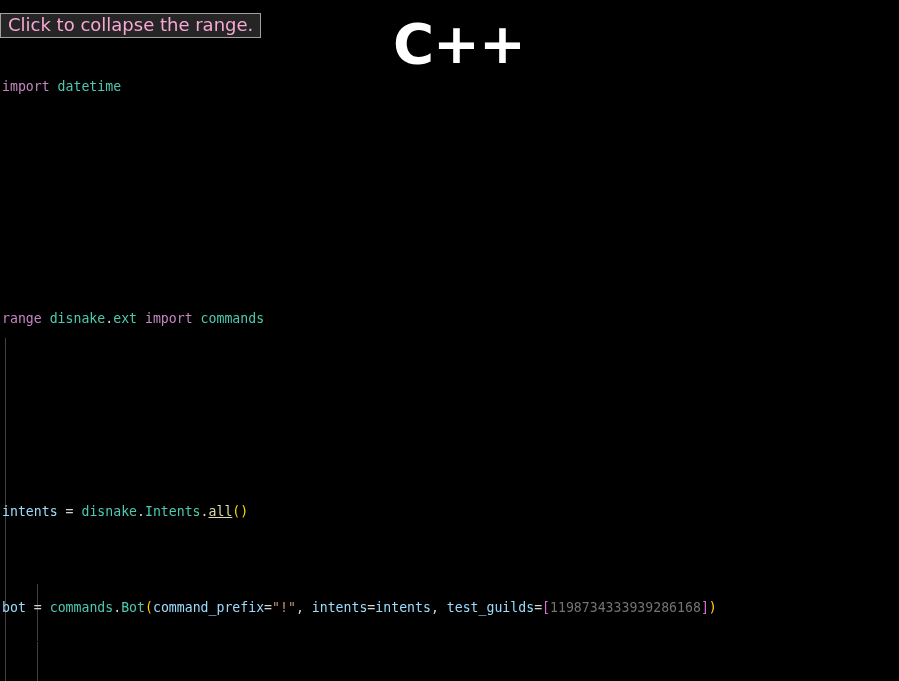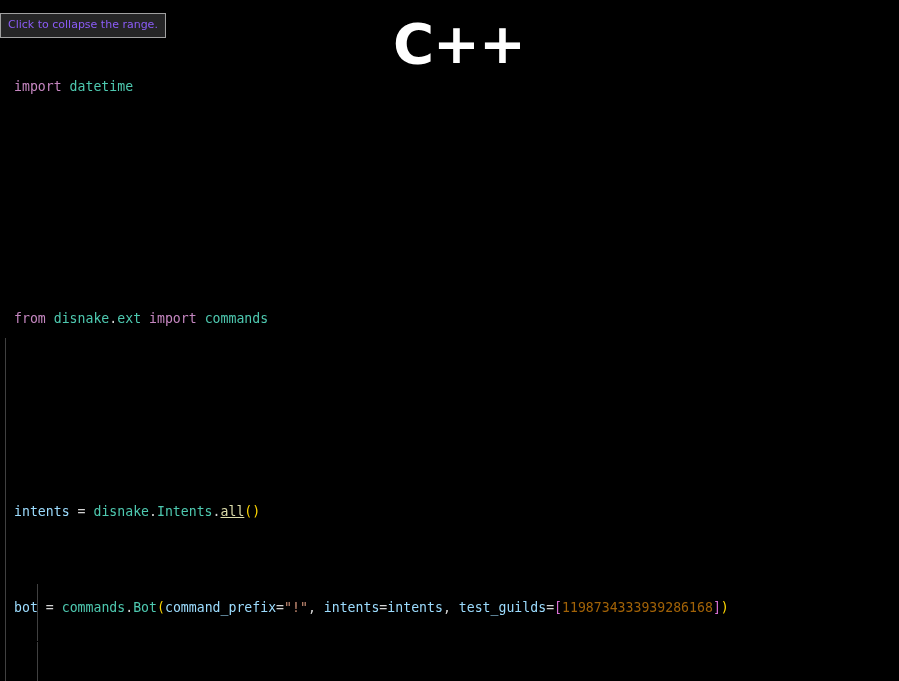--- a/index.html
+++ b/index.html
@@ -30,32 +30,32 @@
 
   .code-area {
     position: absolute;
     left: 0;
     top: 0;
     width: 899px;
   }
 
   .line {
     height: 19.3px;
-    padding-left: 14px;
+    padding-left: 2px;
     white-space: pre;
     position: relative;
   }
 
   
   .kw       { color: #c586c0; }   
   .mod      { color: #4ec9b0; }   
   .fn       { color: #dcdcaa; text-decoration: underline; }   
   .var      { color: #9cdcfe; }   
   .str      { color: #ce9178; }   
-  .num      { color: #a16207; }   
+  .num      { color: #737373; }   
   .op       { color: #d4d4d4; }   
   .punct-y  { color: #ffd700; }   
   .punct-p  { color: #da70d6; }
 
   
   .guide {
     position: absolute;
     width: 1px;
     background: #404040;
   }
@@ -74,23 +74,23 @@
     white-space: pre;
     z-index: 30;
   }
 
   #tooltip {
     position: absolute;
     left: 0px;
     top: 13px;
     background: #252526;
     border: 1px solid #a0a0a0;
-    color: #8b5cf6;
+    color: #f9a8d4;
     font-family: "DejaVu Sans", sans-serif;
-    font-size: 11px;
+    font-size: 18px;
     line-height: 14px;
     padding: 4px 7px 5px 7px;
     white-space: nowrap;
     z-index: 40;
     box-shadow: 0 2px 8px rgba(0,0,0,0.6);
   }
 </style>
 </head>
 <body>
 
@@ -105,21 +105,21 @@
 
     
     <div class="line"><span class="kw">import</span><span class="op"> </span><span class="mod">datetime</span></div>
 
     
     <div class="line"></div>
 
     
 
     
-    <div class="line"><span class="kw">from</span><span class="op"> </span><span class="mod">disnake</span><span class="op">.</span><span class="mod">ext</span><span class="op"> </span><span class="kw">import</span><span class="op"> </span><span class="mod">commands</span></div>
+    <div class="line"><span class="kw">range</span><span class="op"> </span><span class="mod">disnake</span><span class="op">.</span><span class="mod">ext</span><span class="op"> </span><span class="kw">import</span><span class="op"> </span><span class="mod">commands</span></div>
 
     
     <div class="line"></div>
 
     
     <div class="line"><span class="var">intents</span><span class="op"> </span><span class="op">=</span><span class="op"> </span><span class="mod">disnake</span><span class="op">.</span><span class="mod">Intents</span><span class="op">.</span><span class="fn">all</span><span class="punct-y">()</span></div>
 
     
     <div class="line"><span class="var">bot</span><span class="op"> </span><span class="op">=</span><span class="op"> </span><span class="mod">commands</span><span class="op">.</span><span class="mod">Bot</span><span class="punct-y">(</span><span class="var">command_prefix</span><span class="op">=</span><span class="str">"!"</span><span class="op">, </span><span class="var">intents</span><span class="op">=</span><span class="var">intents</span><span class="op">, </span><span class="var">test_guilds</span><span class="op">=</span><span class="punct-p">[</span><span class="num">1198734333939286168</span><span class="punct-p">]</span><span class="punct-y">)</span></div>
 

